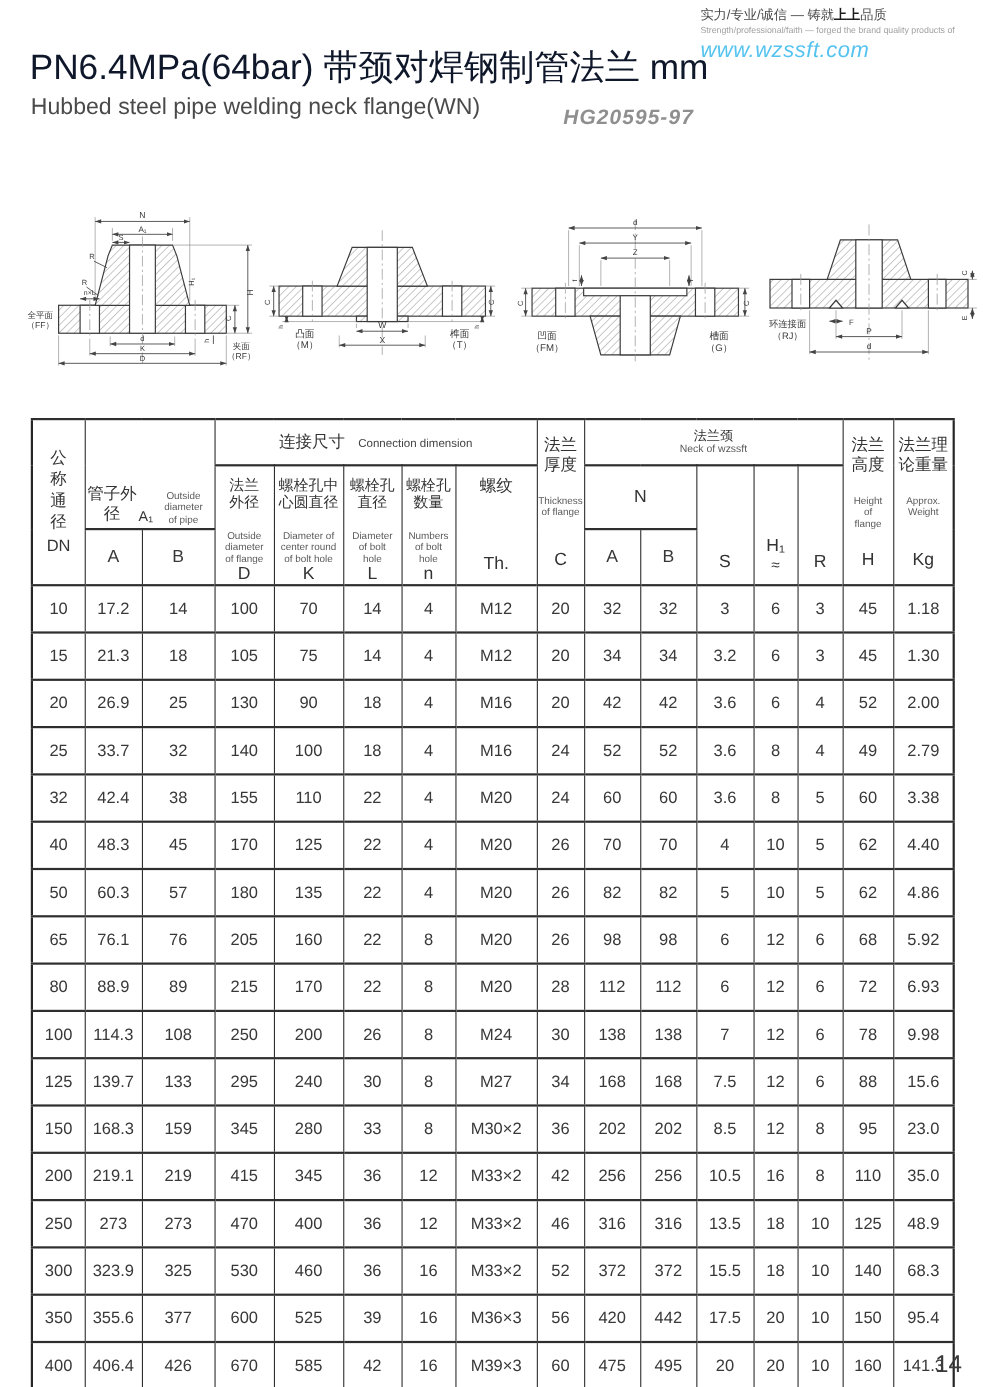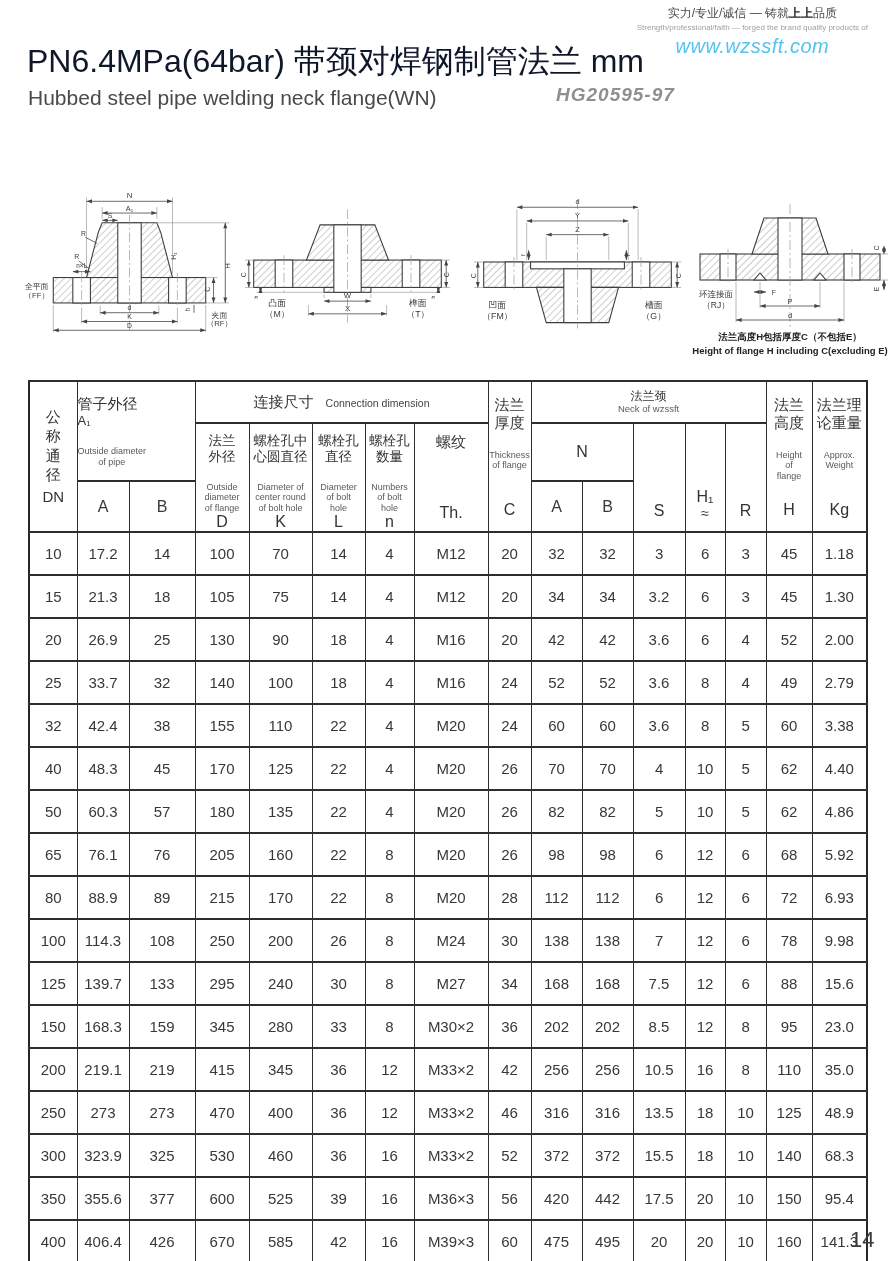--- a/index.html
+++ b/index.html
@@ -1,31 +1,31 @@
 <!DOCTYPE html>
 <html><head>
 <meta charset="utf-8">
 <style>
   html,body{margin:0;padding:0;background:#fff;}
   .page{position:relative;width:894px;height:1261px;background:#fff;overflow:hidden;
         font-family:"Liberation Sans","DejaVu Sans",sans-serif;color:#3a3a3a;}
   .prel{white-space:pre-line;}
 
   
-  .topbar{position:absolute;top:5px;right:26px;text-align:center;}
+  .topbar{position:absolute;top:5px;right:26px;text-align:left;}
   .slogan-cn{font-size:12px;color:#4a4a4a;}
   .slogan-cn b{color:#1c1c1c;}
   .slogan-en{font-size:8px;color:#a0a0a0;margin-top:1px;}
   .site{font-size:20px;font-style:italic;color:#55c3ef;margin-top:3px;letter-spacing:.5px;}
 
   
   .title{position:absolute;left:27px;top:40px;font-size:32px;color:#0f172a;}
   .subtitle{position:absolute;left:28px;top:86px;font-size:21px;color:#4a4a4a;}
-  .standard{position:absolute;left:512px;top:84px;font-size:19px;font-style:italic;
-            font-weight:bold;color:#8f8f8f;letter-spacing:1px;margin-left:44px;}
+  .standard{position:absolute;left:512px;top:97px;font-size:19px;font-style:italic;
+            font-weight:bold;color:#8f8f8f;letter-spacing:1px;}
 
   
   .draw{position:absolute;}
   .draw svg{display:block;}
   svg text{font-family:"Liberation Sans","DejaVu Sans",sans-serif;fill:#3a3a3a;}
   .note{position:absolute;left:688px;top:330px;width:204px;text-align:center;
         font-size:9.5px;font-weight:bold;color:#222;line-height:1.5;}
 
   
   .spec{position:absolute;left:28px;top:380px;}
@@ -41,21 +41,21 @@
   .en{font-size:9px;color:#5a5a5a;line-height:1.15;margin-top:18px;}
   .letter{font-size:16px;color:#333;}
   .vwrap{height:141px;display:flex;flex-direction:column;align-items:center;
          justify-content:flex-start;padding-top:10px;box-sizing:border-box;}
   .vwrap .letter{margin-top:auto;padding-bottom:8px;}
   .subwrap{height:101px;display:flex;flex-direction:column;align-items:center;
            justify-content:flex-start;padding-top:6px;box-sizing:border-box;}
   .subwrap .letter{margin-top:auto;padding-bottom:6px;}
   .dnwrap{display:flex;flex-direction:column;align-items:center;justify-content:center;gap:2px;}
   .dnwrap .cn{line-height:1.3;}
-  .pipewrap{display:flex;flex-direction:column;align-items:flex-start;justify-content:center;height:92px;}
+  .pipewrap{display:flex;flex-direction:row;align-items:flex-end;justify-content:center;height:92px;}
   .sub-a1{font-size:13px;color:#333;}
   .group-line .en-inline{font-size:10.5px;color:#444;margin-left:12px;}
   .neckgroup .en{font-size:9.5px;margin-top:0;}
   .endwrap{height:101px;display:flex;flex-direction:column;align-items:center;
            justify-content:flex-end;padding-bottom:8px;box-sizing:border-box;}
   .approx{font-size:14px;line-height:1;}
 
   .pagenum{position:absolute;left:850px;top:1227px;font-size:22px;color:#3a3a3a;}
 </style>
 </head>
@@ -282,24 +282,20 @@
     <text x="84" y="99" font-size="7" text-anchor="middle">F</text>
         <text x="100" y="107.5" font-size="7.5" text-anchor="middle">P</text>
         <text x="100" y="121.5" font-size="7.5" text-anchor="middle">d</text>
         <text x="189" y="52" font-size="6.5" text-anchor="middle" transform="rotate(-90 189 52)">C</text>
         <text x="189" y="93" font-size="6.5" text-anchor="middle" transform="rotate(-90 189 93)">E</text>
         <text x="26" y="101" font-size="8.5" text-anchor="middle">环连接面</text>
         <text x="26" y="112" font-size="8.5" text-anchor="middle">（RJ）</text>
       </svg>
   </div>
 
-  <div class="note">
-    <div>法兰高度H包括厚度C（不包括E）</div>
-    <div>Height of flange H including C(excluding E)</div>
-  </div>
 
   <div class="spec">
     <table>
       <colgroup>
         <col style="width:48px">
           <col style="width:52px">
           <col style="width:66px">
         <col style="width:54px">
           <col style="width:63px">
           <col style="width:53px">

